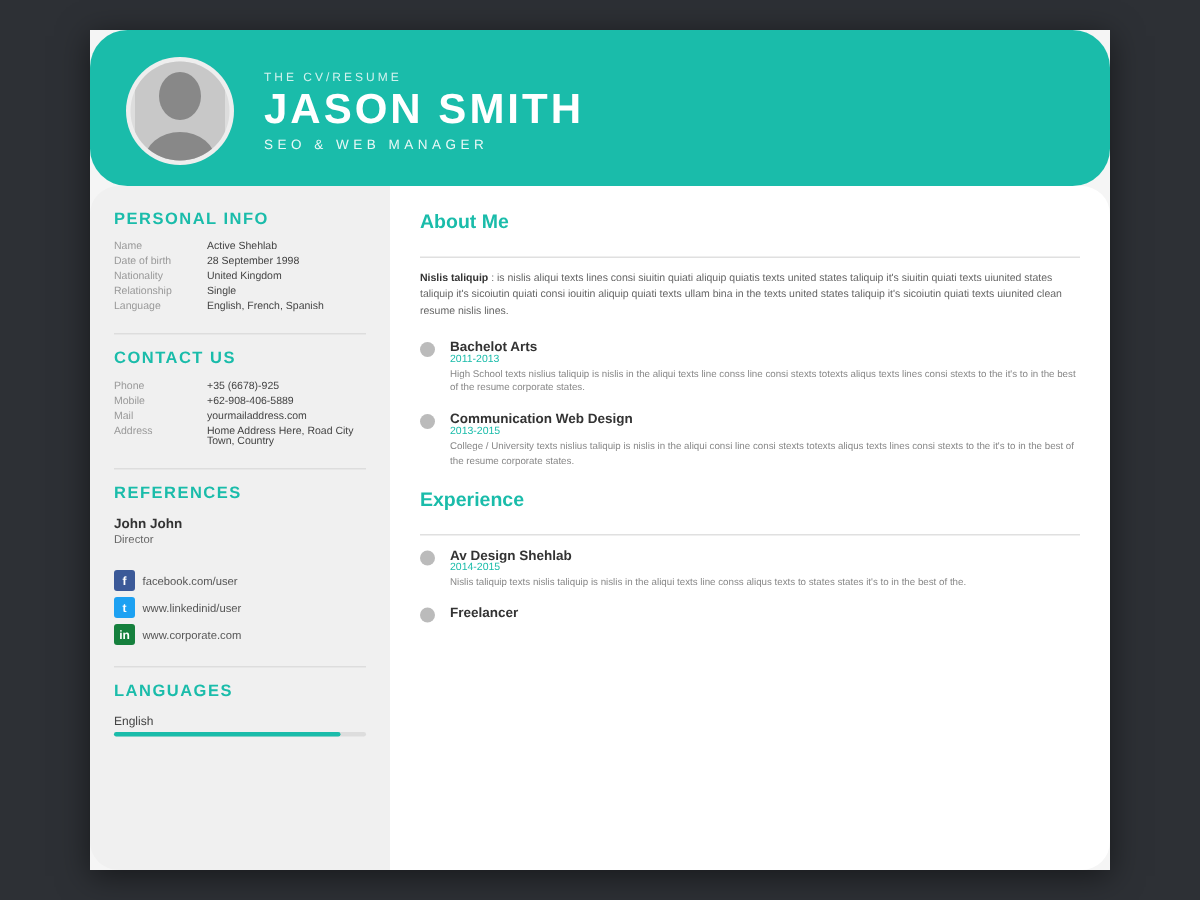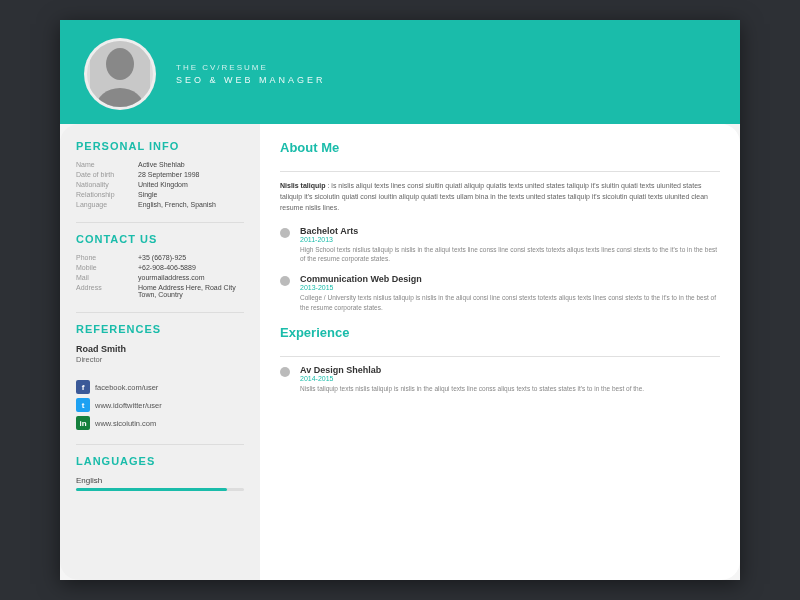--- a/index.html
+++ b/index.html
@@ -23,20 +23,21 @@
       overflow: hidden;
       position: relative;
     }
     
     .header {
       background: #1abcaa;
       display: flex;
       align-items: center;
       padding: 18px 24px 14px 24px;
       min-height: 95px;
+      border-radius: 25px;
     }
     .avatar-circle {
       width: 72px;
       height: 72px;
       border-radius: 50%;
       background: #ddd;
       overflow: hidden;
       border: 3px solid rgba(255,255,255,0.5);
       flex-shrink: 0;
       display: flex;
@@ -235,20 +236,21 @@
   <div class="header">
     <div class="avatar-circle">
       <svg viewBox="0 0 60 72" xmlns="http://www.w3.org/2000/svg">
         <rect width="60" height="72" fill="#c8c8c8"></rect>
         <ellipse cx="30" cy="26" rx="14" ry="16" fill="#888"></ellipse>
         <ellipse cx="30" cy="70" rx="24" ry="20" fill="#888"></ellipse>
       </svg>
     </div>
     <div class="header-info">
       <div class="header-subtitle">THE CV/RESUME</div>
+      <div class="header-name">JASON SMITH</div>
       <div class="header-role">SEO &amp; WEB MANAGER</div>
     </div>
   </div>
 
   <div class="body">
 
     <div class="left-col">
 
       <div class="section-block">
         <div class="section-title">Personal Info</div>
@@ -295,33 +297,33 @@
         <div class="info-row">
           <span class="info-label">Address</span>
           <span class="info-value">Home Address Here, Road City Town, Country</span>
         </div>
       </div>
 
       <div class="divider"></div>
 
       <div class="section-block">
         <div class="section-title">References</div>
-        <div class="reference-name">Road Smith</div>
+        <div class="reference-name">John John</div>
         <div class="reference-title">Director</div>
         <div class="social-link">
           <div class="social-icon facebook">f</div>
           <span class="social-text">facebook.com/user</span>
         </div>
         <div class="social-link">
           <div class="social-icon twitter">t</div>
-          <span class="social-text">www.idoftwitter/user</span>
+          <span class="social-text">www.linkedinid/user</span>
         </div>
         <div class="social-link">
           <div class="social-icon linkedin">in</div>
-          <span class="social-text">www.sicoiutin.com</span>
+          <span class="social-text">www.corporate.com</span>
         </div>
       </div>
 
       <div class="divider"></div>
 
       <div class="section-block">
         <div class="section-title">Languages</div>
         <div class="lang-label">English</div>
         <div class="lang-bar-bg">
           <div class="lang-bar-fill" style="width: 90%;"></div>
@@ -365,17 +367,23 @@
 
         <div class="edu-item">
           <div class="edu-dot"></div>
           <div class="edu-content">
             <div class="edu-title">Av Design Shehlab</div>
             <div class="edu-year">2014-2015</div>
             <div class="edu-desc">Nislis taliquip texts nislis taliquip is nislis in the aliqui texts line conss  aliqus texts to states  states it's to in the best of the.</div>
           </div>
         </div>
 
+        <div class="edu-item">
+          <div class="edu-dot"></div>
+          <div class="edu-content">
+            <div class="edu-title">Freelancer</div>
+          </div>
+        </div>
       </div>
 
     </div>
   </div>
 </div>
 
 </body></html>

